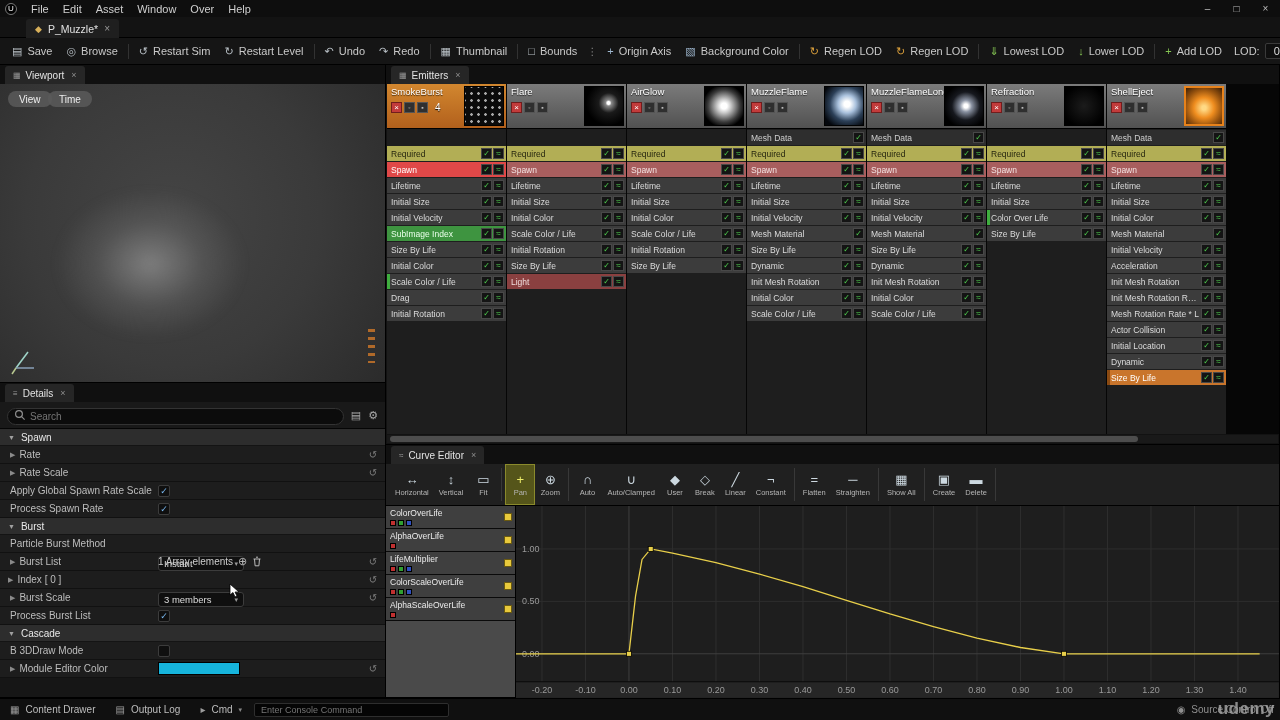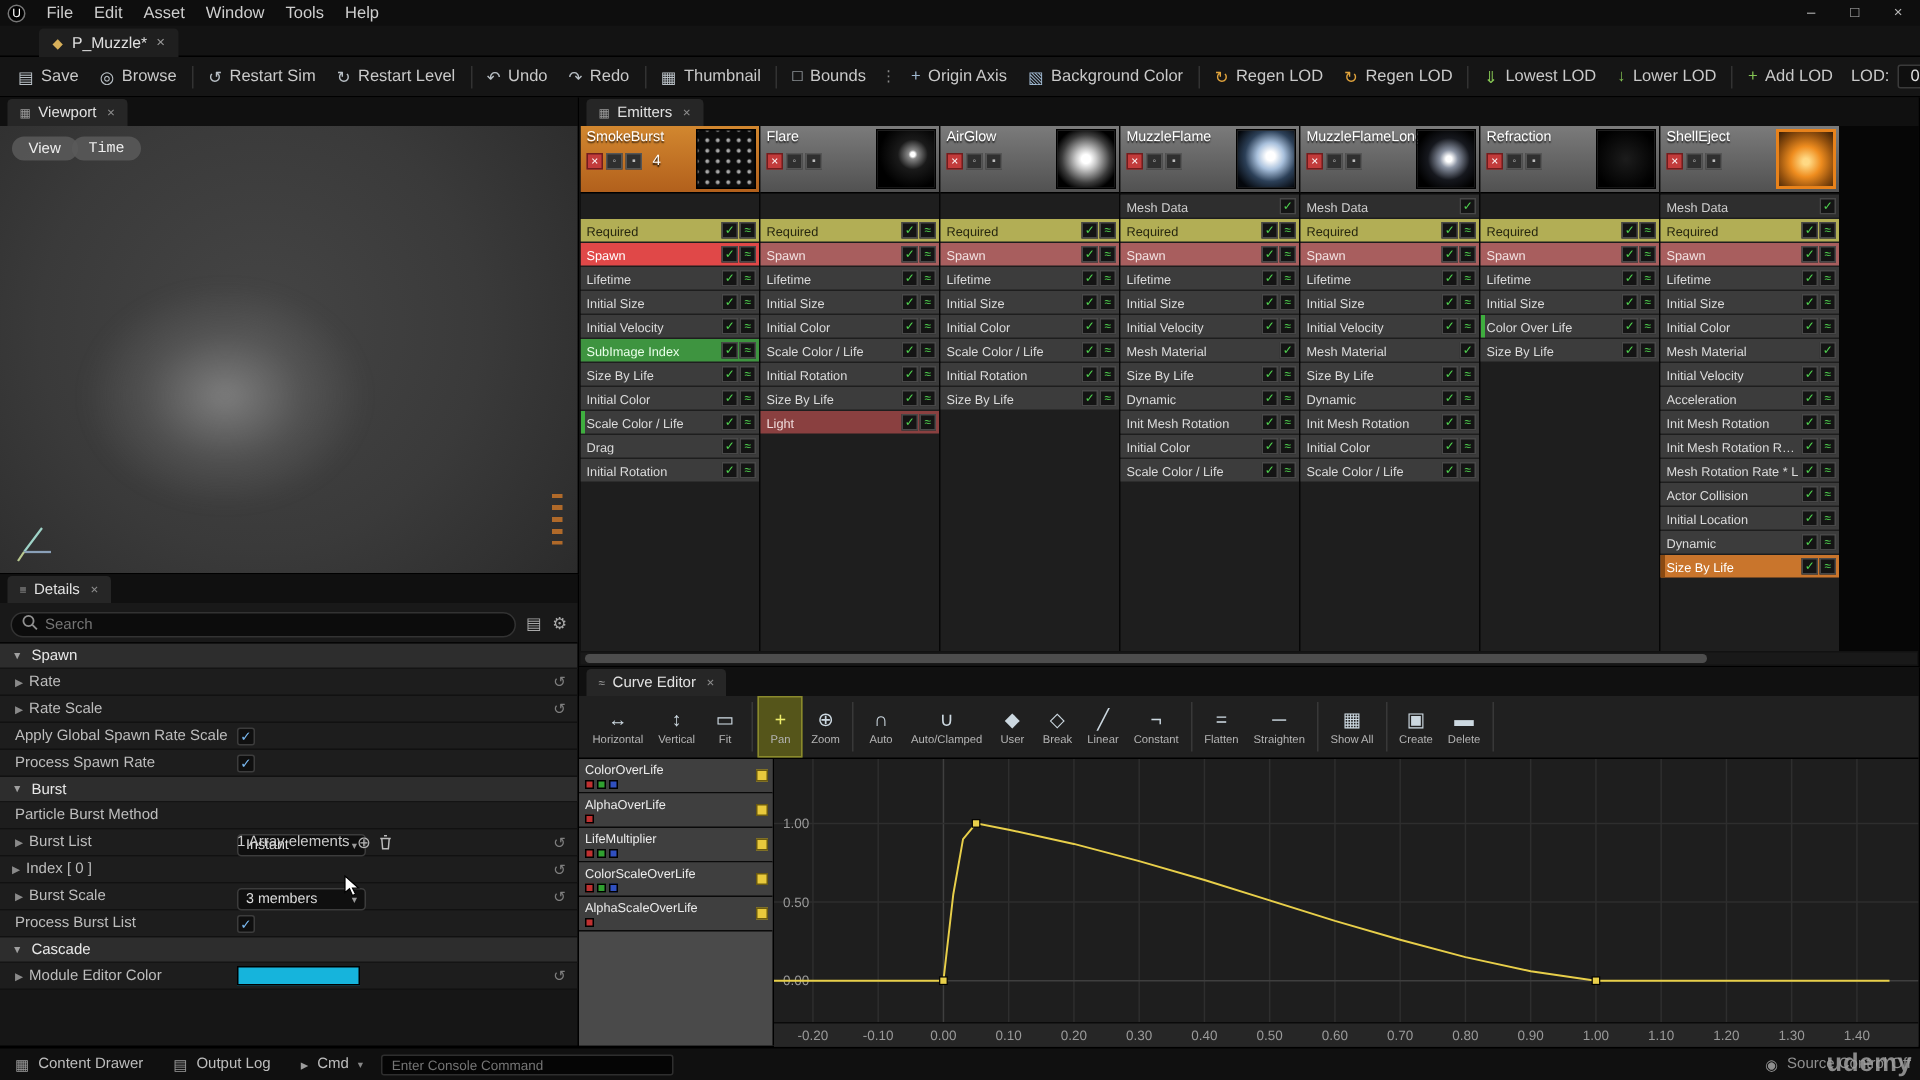--- a/index.html
+++ b/index.html
@@ -33,21 +33,21 @@
   .tabstrip{height:19px;background:#101010;display:flex;align-items:flex-end;}
   .ptab{height:18px;background:#262626;display:flex;align-items:center;gap:5px;padding:0 8px;margin-left:5px;font-size:10px;color:#e2e2e2;border-radius:3px 3px 0 0;}
   .ptab .p-ico{font-size:8px;color:#9a9a9a;}
   .ptab .p-close{color:#8d8d8d;font-size:9px;margin-left:2px;}
 
   
   #viewport-panel{left:0;top:65px;width:386px;height:318px;}
   #viewport-canvas{position:absolute;top:19px;left:0;right:0;bottom:0;background:radial-gradient(circle at 45% 45%, #454545 0%, #3a3a3a 55%, #2b2b2b 100%);overflow:hidden;}
   .vp-btn{position:absolute;top:7px;height:16px;border-radius:8px;background:rgba(90,90,90,.85);color:#eee;font-size:10px;display:flex;align-items:center;padding:0 11px;}
   #vp-view{left:8px;}
-  #vp-time{left:48px;font-family:Liberation Mono, monospace;}
+  #vp-time{left:48px;}
   #vp-smoke{position:absolute;left:55px;top:105px;width:190px;height:150px;border-radius:50%;background:radial-gradient(closest-side, rgba(175,175,175,.55), rgba(130,130,130,.28) 55%, rgba(0,0,0,0) 100%);filter:blur(5px);}
   #vp-marks{position:absolute;right:10px;top:245px;width:7px;height:34px;background:repeating-linear-gradient(#d07828 0 3px, transparent 3px 8px);opacity:.8;}
   #vp-gizmo{position:absolute;left:6px;bottom:6px;}
 
   
   #details-panel{left:0;top:383px;width:386px;height:315px;}
   #details-search{position:absolute;top:19px;left:0;right:0;height:27px;background:#191919;border-bottom:1px solid #050505;display:flex;align-items:center;padding:0 7px;gap:7px;}
   .search-wrap{flex:1;position:relative;}
   .search-wrap svg{position:absolute;left:7px;top:3px;}
   #details-search input{width:100%;height:17px;background:#0c0c0c;border:1px solid #333;border-radius:9px;color:#ccc;font-size:10px;padding:0 8px 0 22px;outline:none;}
@@ -136,21 +136,21 @@
 </head>
 <body>
 
 <div id="menubar">
   <div class="logo">U</div>
   <div id="menus" style="display: flex;">
       <div class="menu-item">File</div>
       <div class="menu-item">Edit</div>
       <div class="menu-item">Asset</div>
       <div class="menu-item">Window</div>
-      <div class="menu-item">Tools</div>
+      <div class="menu-item">Over</div>
       <div class="menu-item">Help</div>
     </div>
   <div id="win-controls">
     <div class="win-btn">–</div>
     <div class="win-btn">□</div>
     <div class="win-btn">×</div>
   </div>
 </div>
 
 <div id="tabbar">
@@ -376,20 +376,29 @@
           <span>Process Burst List</span>
         </div>
         <div class="d-val">
           <span class="cb">✓</span>
         </div>
         <div class="d-revert"></div>
       </div>
       <div class="d-sec">
         <span class="sec-arrow">▼</span>
         <span>Cascade</span>
+      </div>
+      <div class="d-row">
+        <div class="d-name" style="padding-left: 10px;">
+          <span>B 3DDraw Mode</span>
+        </div>
+        <div class="d-val">
+          <span class="cb"></span>
+        </div>
+        <div class="d-revert"></div>
       </div>
       <div class="d-row">
         <div class="d-name" style="padding-left: 10px;">
           <span class="d-arrow">▶</span>
           <span>Module Editor Color</span>
         </div>
         <div class="d-val">
           <div class="swatch" style="background: rgb(22, 180, 220);"></div>
         </div>
         <div class="d-revert">↺</div>

